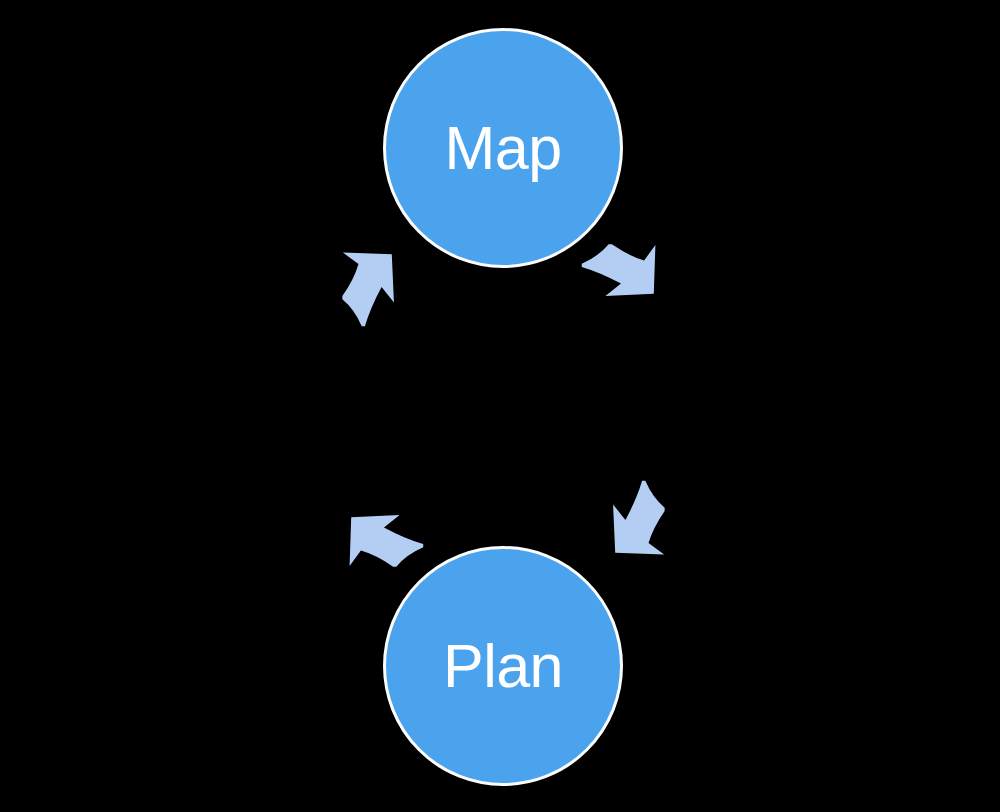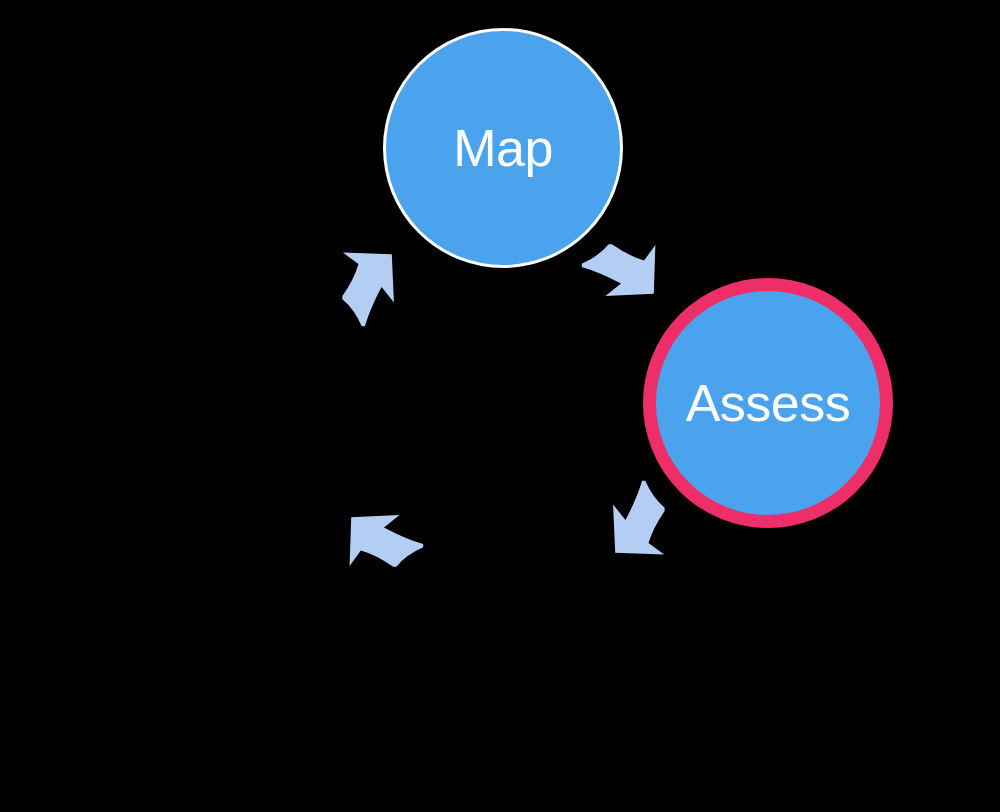--- a/index.html
+++ b/index.html
@@ -27,21 +27,21 @@
     align-items: center;
     justify-content: center;
   }
   .node.highlighted {
     width: 224px;
     height: 224px;
     border: 13px solid var(--highlight-ring, #ed2e68);
   }
   .node-label {
     color: var(--label-color, #ffffff);
-    font-size: 52px;
+    font-size: 61px;
     letter-spacing: -0.5px;
     line-height: 1;
     user-select: none;
     text-align: right;
   }
   #node-map     { left: 383px; top: 28px;  }
   #node-assess  { left: 643px; top: 278px; }
   #node-plan    { left: 383px; top: 546px; }
   #node-control { left: 121px; top: 287px; }
 
@@ -58,24 +58,24 @@
 </style>
 </head>
 <body>
 
 <div class="stage" style="--bg-color: #000000; --node-fill: #4aa3ec; --node-border: #fcfcfc; --arrow-fill: #b4cef3; --highlight-ring: #ed2e68; --label-color: #ffffff;">
 
   <div class="node" id="node-map">
     <span class="node-label">Map</span>
   </div>
 
-  <div class="node highlighted" id="node-assess">
-    <span class="node-label">Assess</span>
+
+  <div class="node" id="node-plan">
+    <span class="node-label">Plan</span>
   </div>
-
 
 
   <svg class="arrow" id="arrow-control-to-map" viewBox="0 0 100 100" aria-hidden="true">
     <path d="M50 2 L97 45 L71 42 Q80 72 92 94 L89 97 Q66 88 46 90 L43 87 Q38 60 28 42 L3 46 Z"></path>
   </svg>
 
   <svg class="arrow" id="arrow-map-to-assess" viewBox="0 0 100 100" aria-hidden="true">
     <path d="M50 2 L97 45 L71 42 Q80 72 92 94 L89 97 Q66 88 46 90 L43 87 Q38 60 28 42 L3 46 Z"></path>
   </svg>
 

